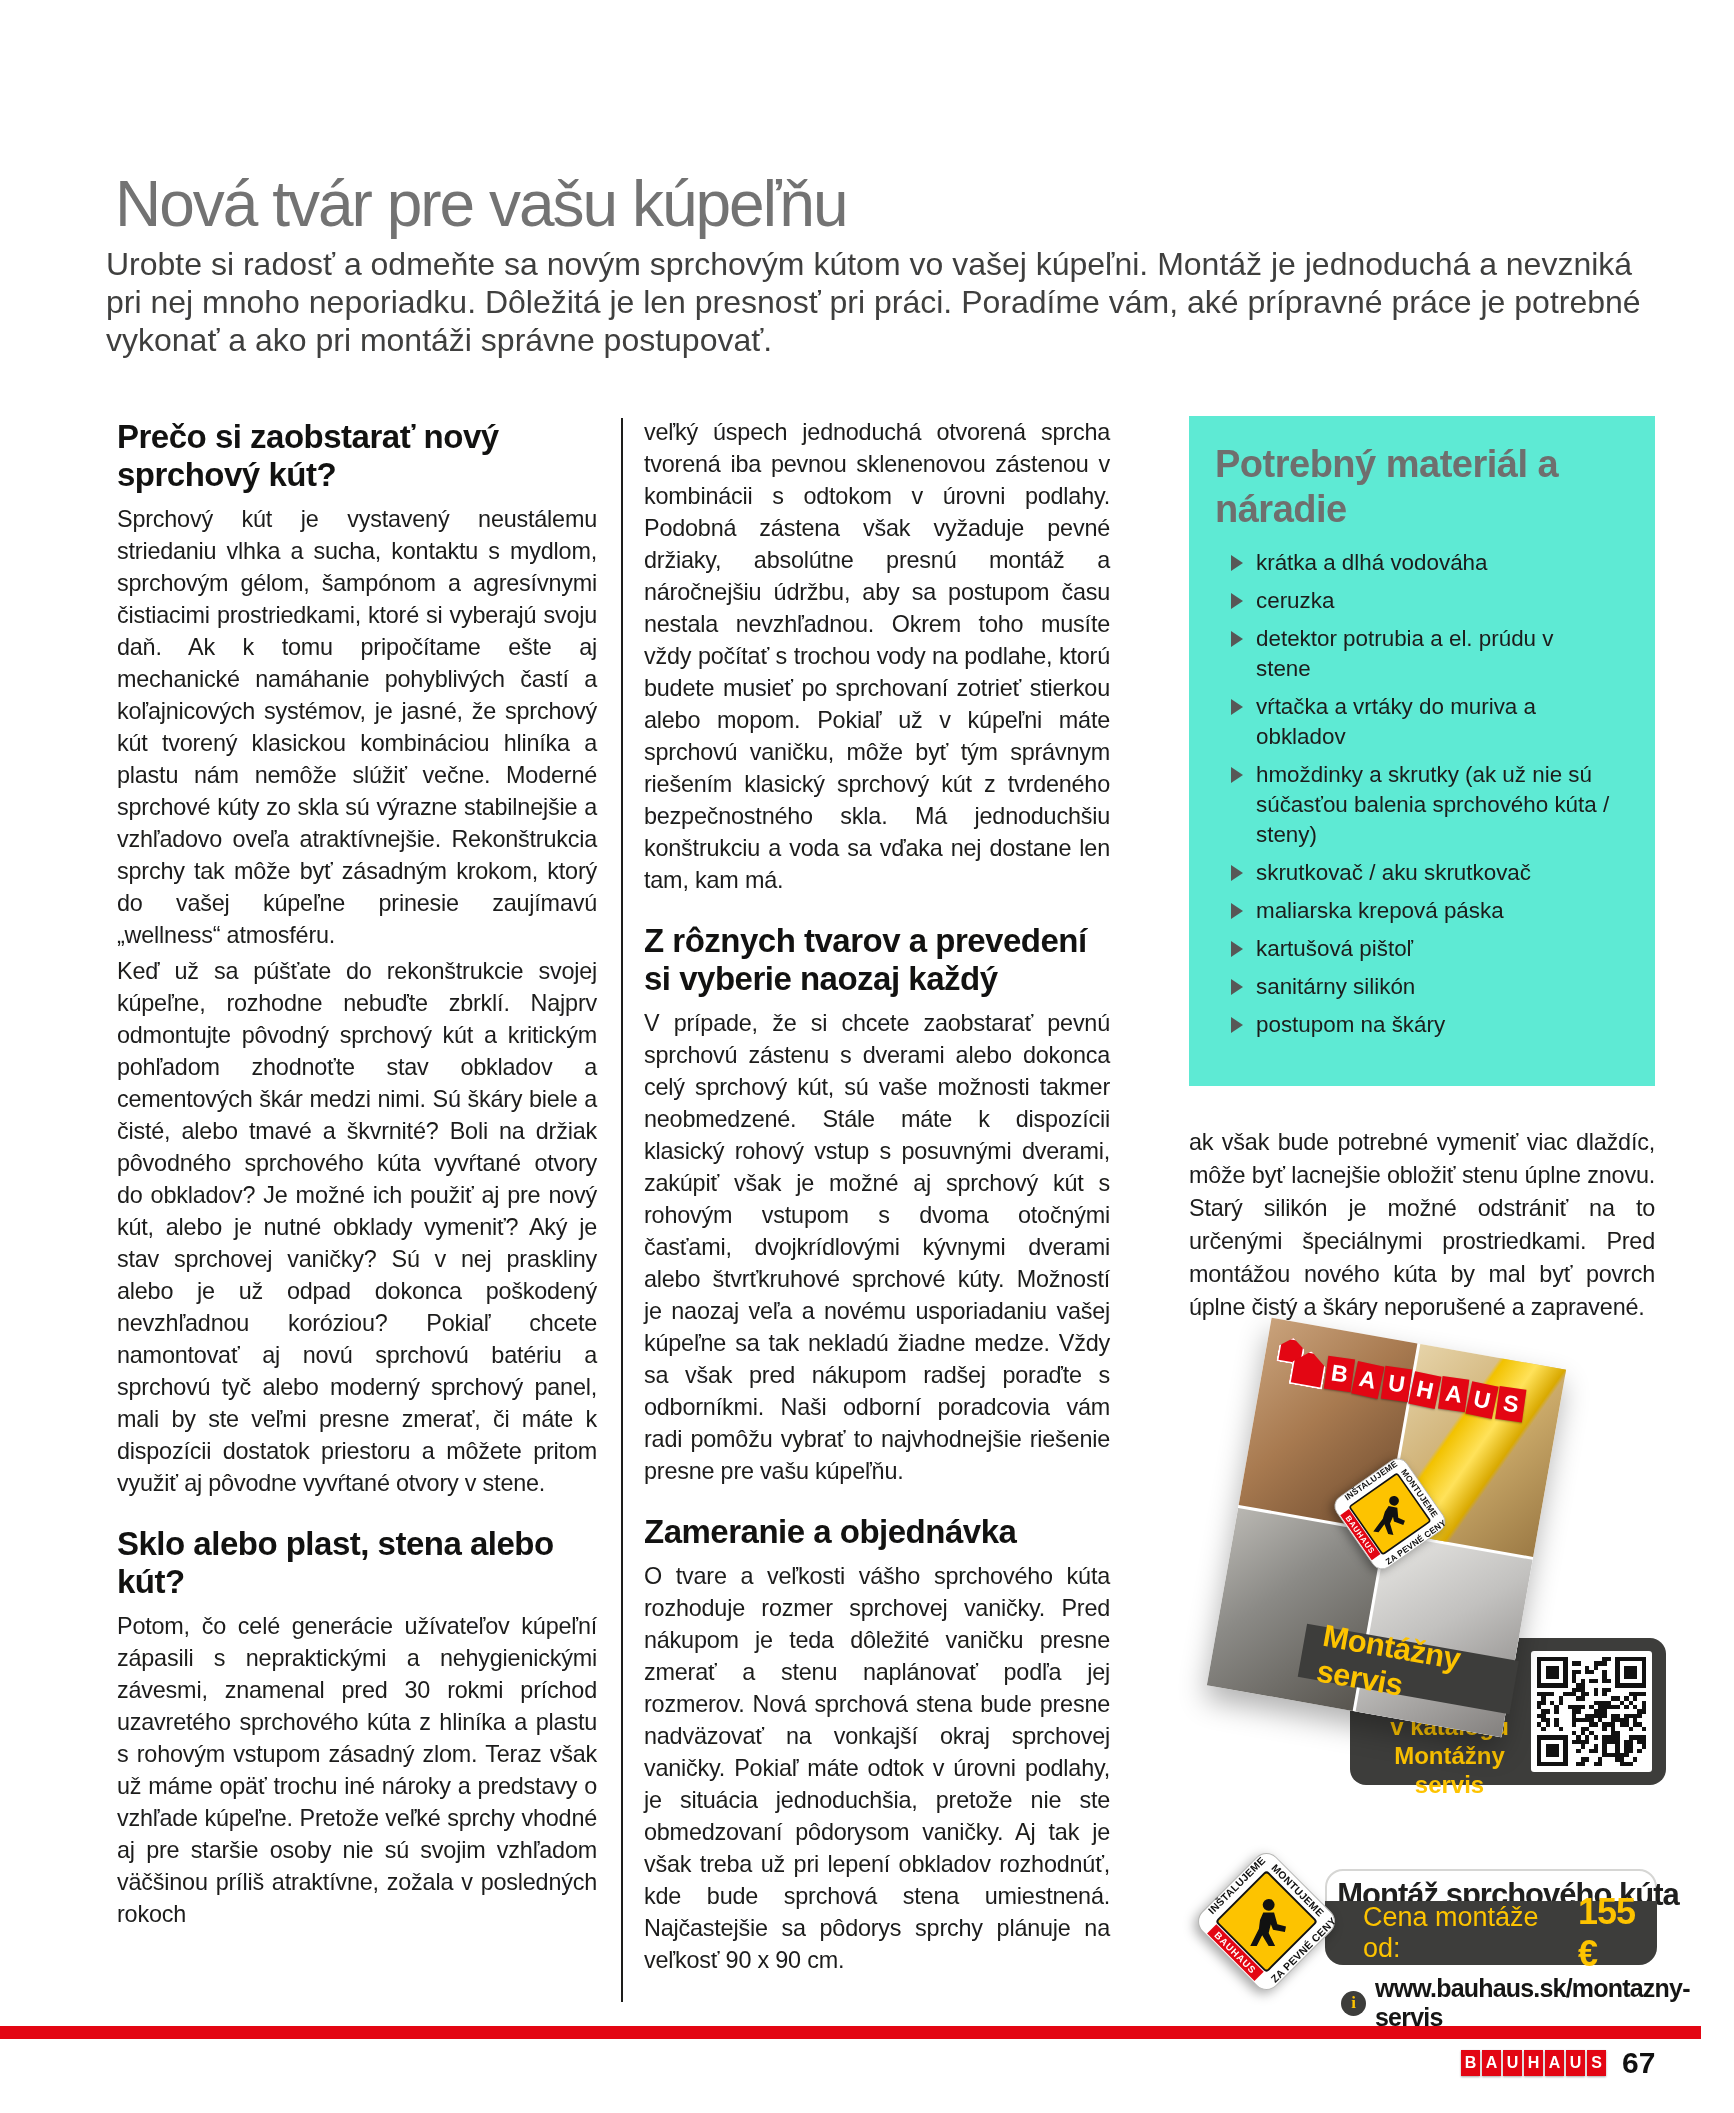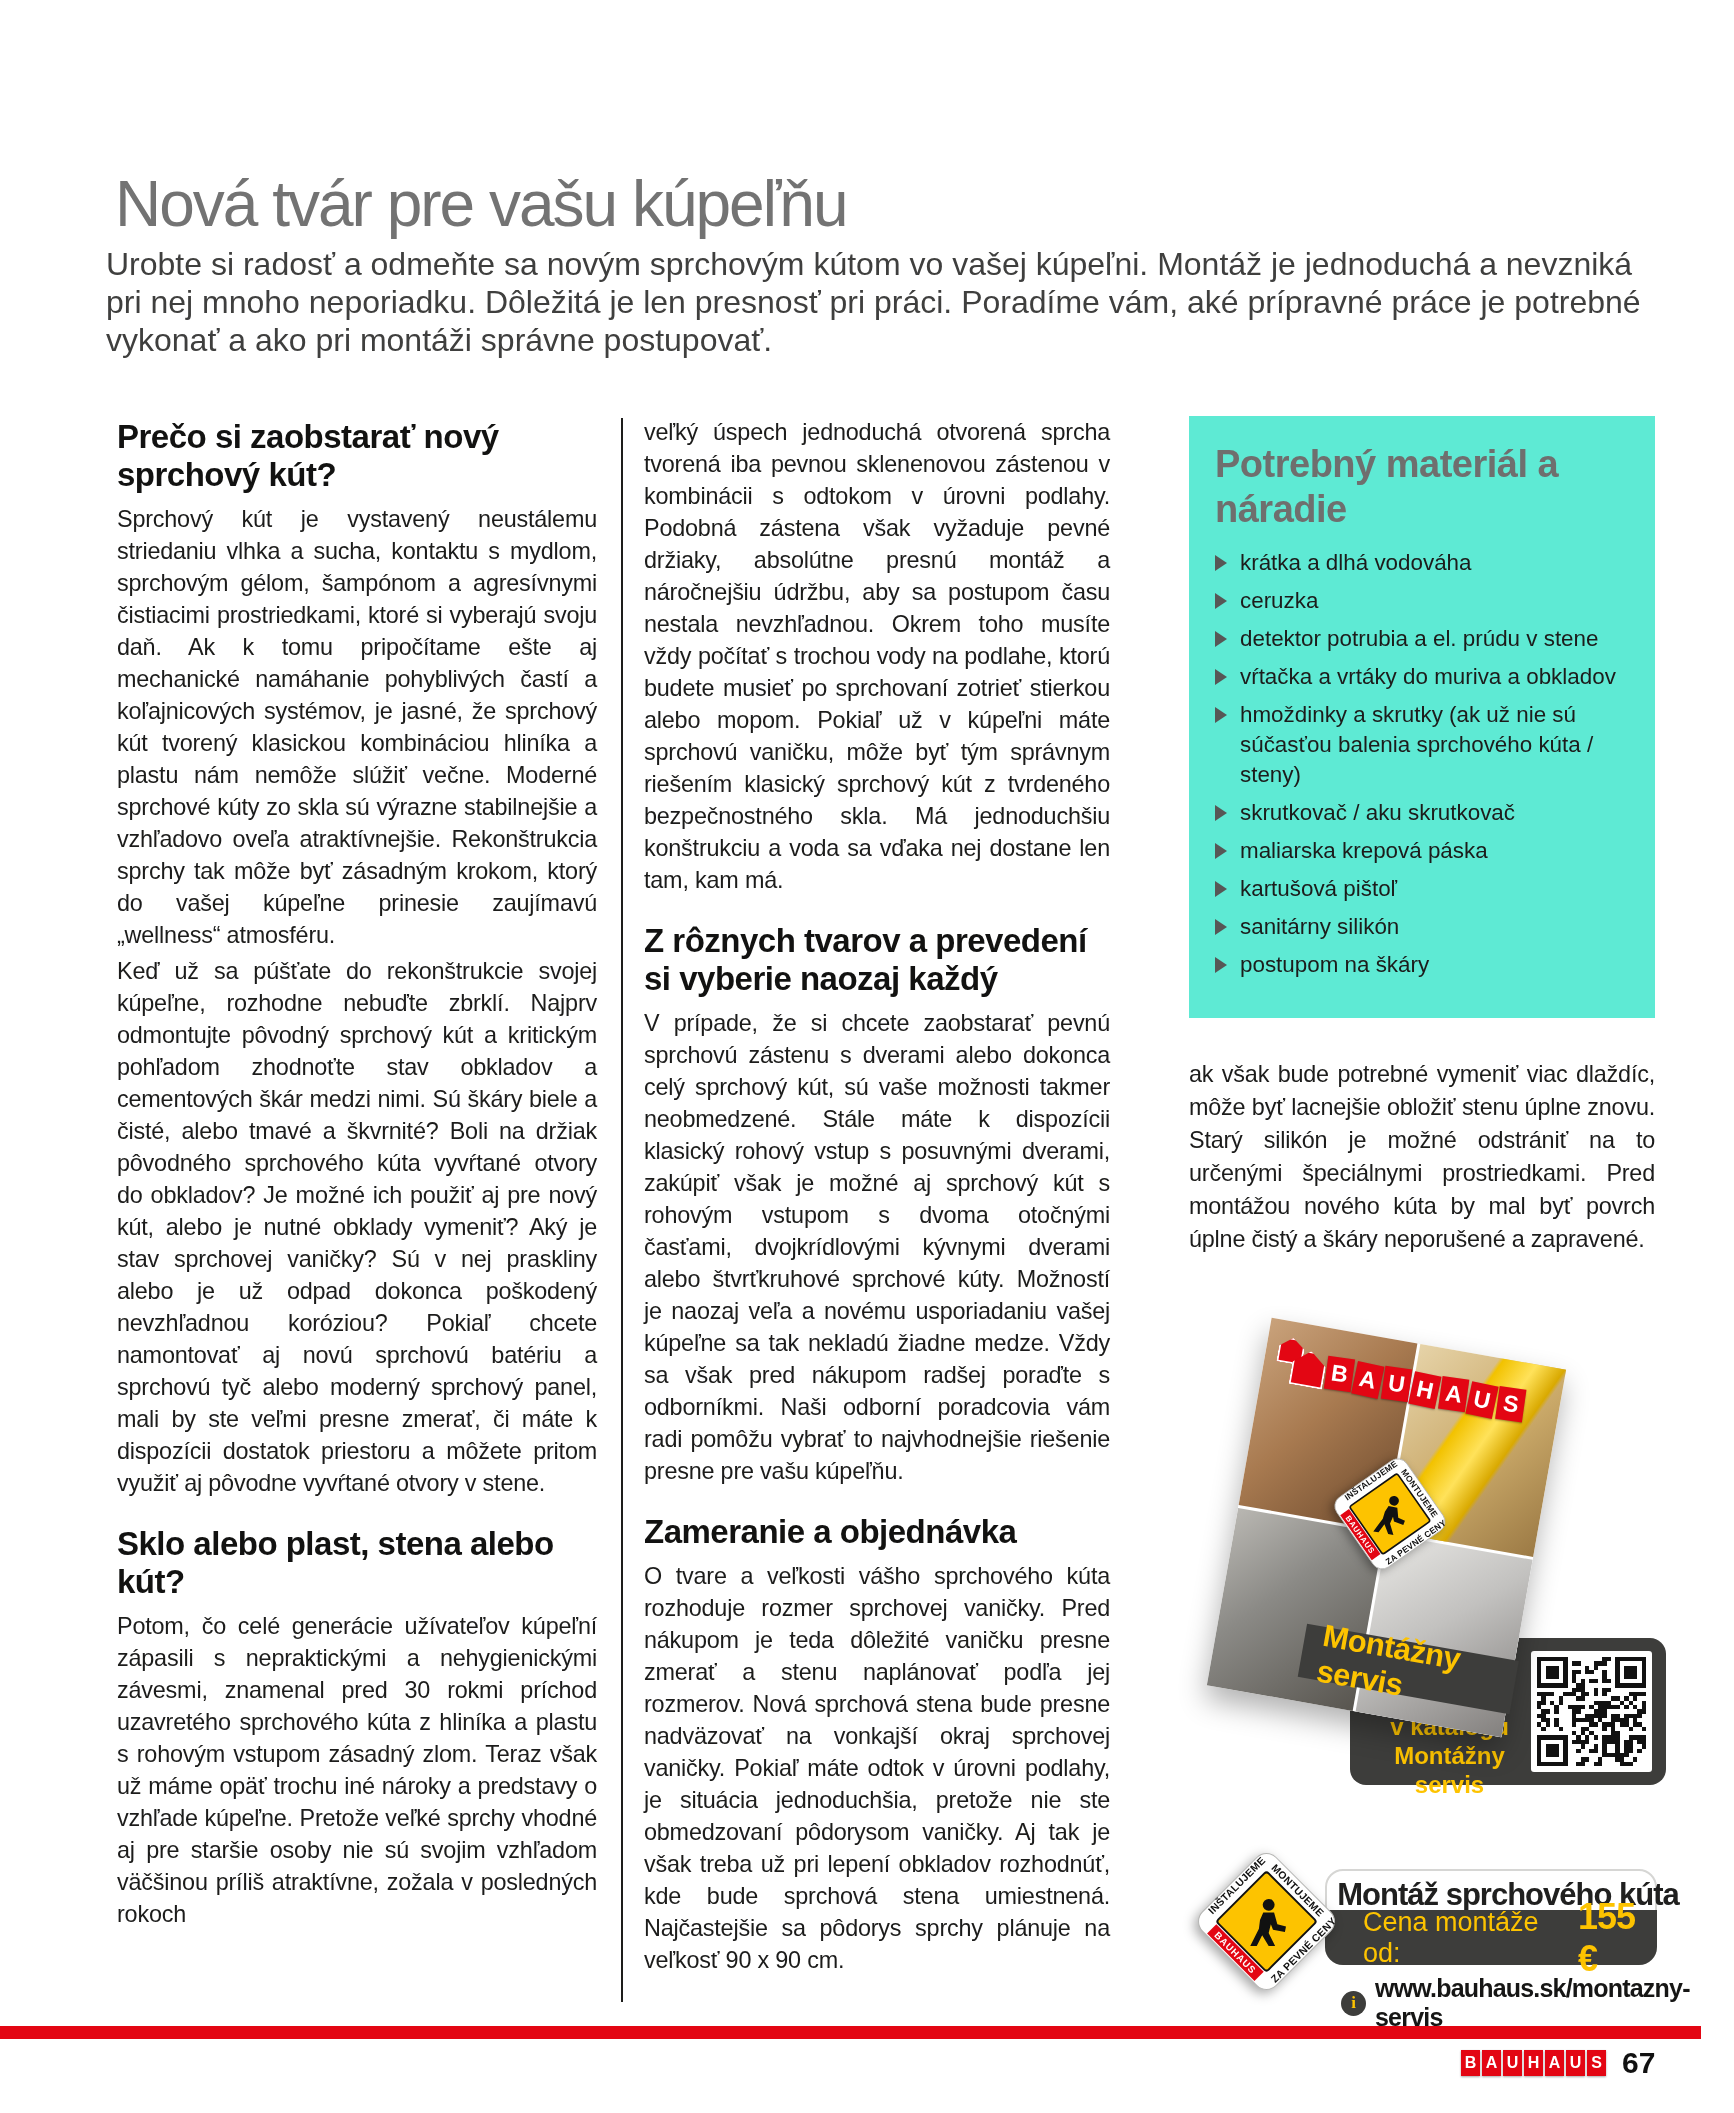--- a/index.html
+++ b/index.html
@@ -32,21 +32,21 @@
     margin:0 0 4px;font-size:23.4px;line-height:32px;text-align:justify;
     letter-spacing:-0.2px;color:#1c1c1b;
   }
   
   .materials{
     background:#5eead4;padding:26px 28px 30px 26px;margin-bottom:40px;
   }
   .materials h2{
     margin:0 0 16px;font-size:38px;line-height:45px;color:#6f6f6e;font-weight:bold;letter-spacing:-0.5px;
   }
-  .materials ul{list-style:none;margin:0;padding:0;}
+  .materials ul{list-style:none;margin:16px;padding:0;}
   .materials li{
     display:flex;align-items:flex-start;gap:13px;margin:8px 0;
     font-size:22.4px;line-height:30px;color:#1c1c1b;
   }
   .tri{
     flex:0 0 auto;width:0;height:0;margin-top:7px;
     border-left:12px solid #575756;border-top:8px solid transparent;border-bottom:8px solid transparent;
   }
   .col3 > p.after-box{font-size:23.4px;line-height:33px;}
   
@@ -118,21 +118,21 @@
   
   .service-box{
     position:absolute;left:1325px;top:1869px;width:332px;height:96px;background:#fff;
     border:2px solid #d6d6d4;border-radius:18px;box-sizing:border-box;z-index:4;
   }
   .service-title{
     height:48px;display:flex;align-items:center;justify-content:center;padding-left:34px;
     font-size:31px;font-weight:bold;color:#20201f;letter-spacing:-1px;white-space:nowrap;
   }
   .service-price{
-    position:absolute;left:-2px;right:-2px;bottom:-2px;height:55px;background:#3d3d3b;border-radius:0 0 18px 18px;
+    position:absolute;left:-2px;right:-2px;bottom:-2px;height:64px;background:#3d3d3b;border-radius:0 0 18px 18px;
     display:flex;align-items:center;justify-content:center;gap:10px;padding-left:38px;margin-top:39px;
   }
   .price-label{color:#fdc300;font-size:27px;}
   .price-value{color:#fdc300;font-size:36px;font-weight:bold;letter-spacing:-1px;}
   .url-row{
     position:absolute;left:1341px;top:1974px;width:318px;display:flex;align-items:center;gap:9px;z-index:5;
   }
   .info-icon{
     width:25px;height:25px;border-radius:50%;background:#3d3d3b;color:#fdc300;
     display:flex;align-items:center;justify-content:center;font-size:17px;font-weight:bold;font-family:"Liberation Serif",serif;

